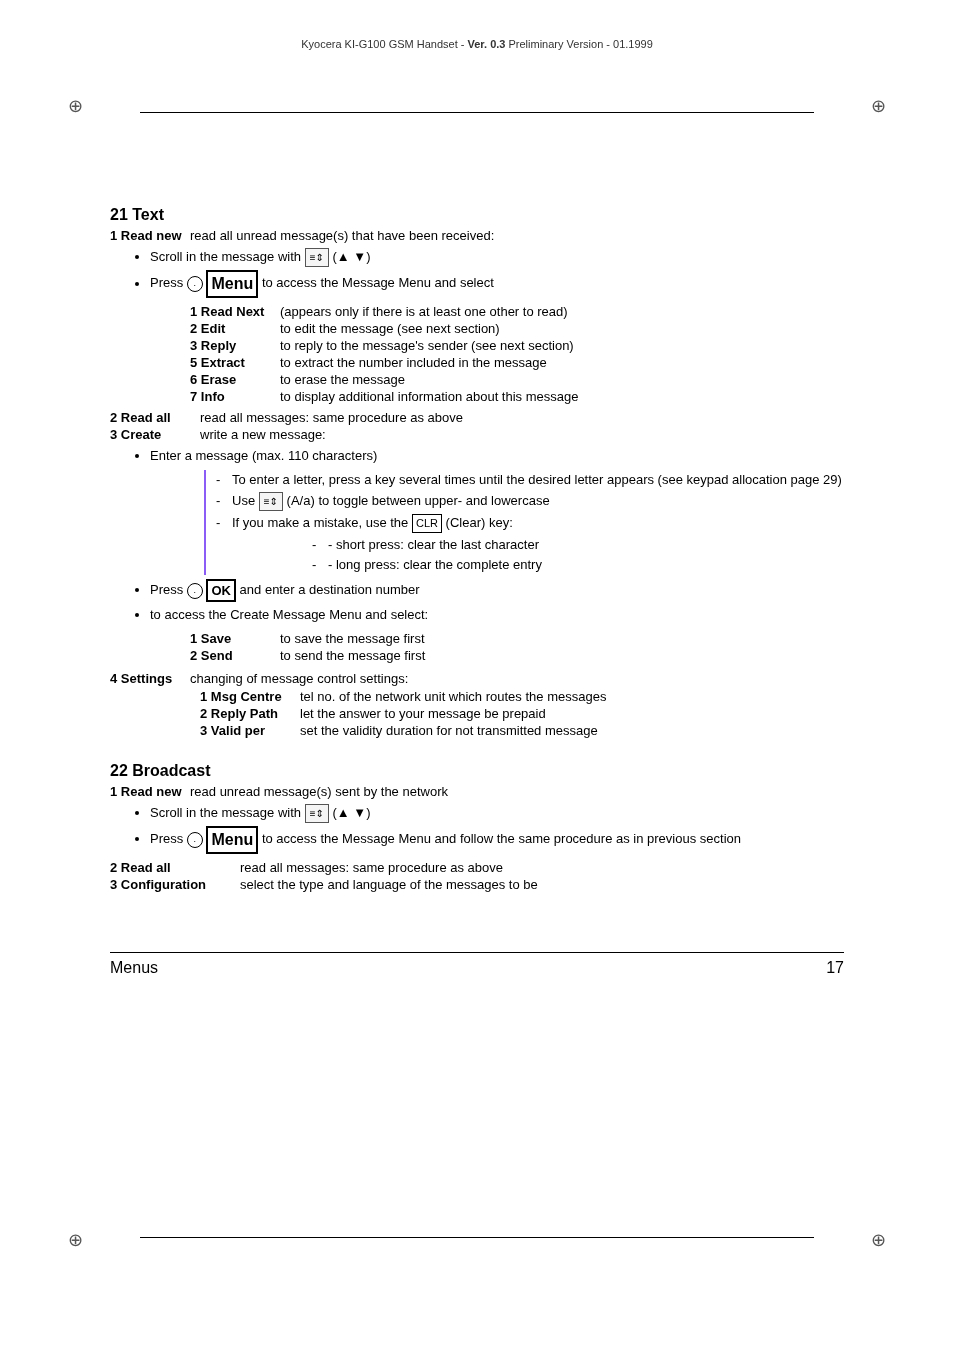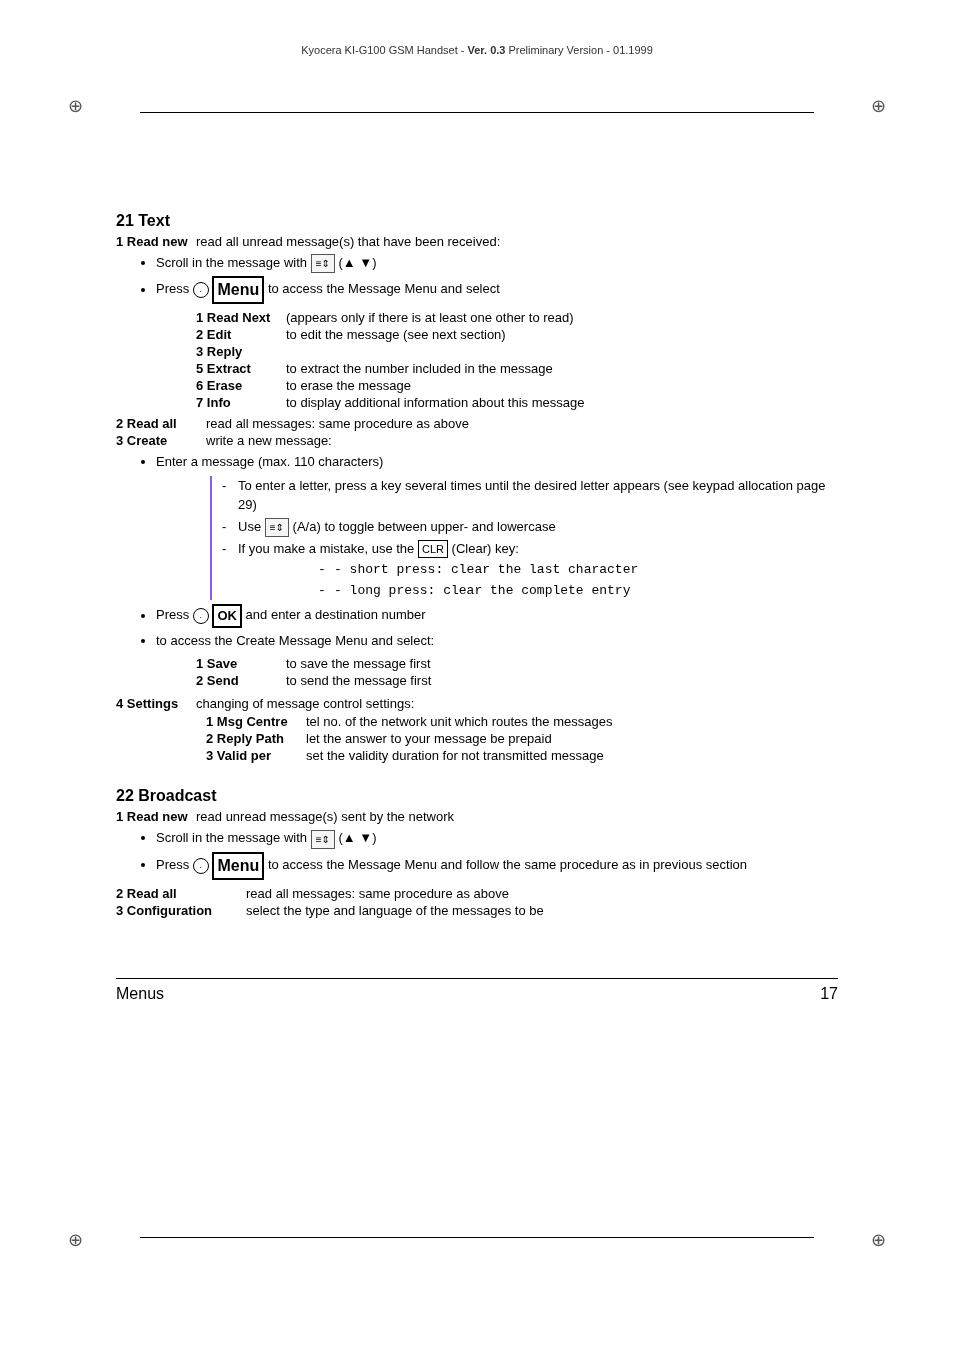--- a/index.html
+++ b/index.html
@@ -9,21 +9,21 @@
       font-size: 13px;
       color: #000;
       width: 954px;
       min-height: 1351px;
       position: relative;
     }
     .page {
       width: 954px;
       min-height: 1351px;
       position: relative;
-      padding: 16px;
+      padding: 10px;
     }
     
     .header {
       text-align: center;
       font-size: 11px;
       color: #333;
       padding-top: 28px;
       padding-bottom: 10px;
     }
     .header strong { font-weight: bold; }
@@ -137,21 +137,20 @@
       list-style: none;
       margin-left: 80px;
       margin-top: 2px;
       margin-bottom: 2px;
     }
     .sub-dash-list li {
       position: relative;
       padding-left: 16px;
       margin-bottom: 1px;
       line-height: 1.5;
-      font-family: Liberation Mono, monospace;
     }
     .sub-dash-list li::before {
       content: "-";
       position: absolute;
       left: 0;
     }
 
     
     .key-icon {
       display: inline-block;
@@ -300,20 +299,21 @@
         <div class="row">
           <span class="col-key">1 Read Next</span>
           <span class="col-val">(appears only if there is at least one other to read)</span>
         </div>
         <div class="row">
           <span class="col-key">2 Edit</span>
           <span class="col-val">to edit the message (see next section)</span>
         </div>
         <div class="row">
           <span class="col-key">3 Reply</span>
+          <span class="col-val">to reply to the message's sender (see next section)</span>
         </div>
         <div class="row">
           <span class="col-key">5 Extract</span>
           <span class="col-val">to extract the number included in the message</span>
         </div>
         <div class="row">
           <span class="col-key">6 Erase</span>
           <span class="col-val">to erase the message</span>
         </div>
         <div class="row">

